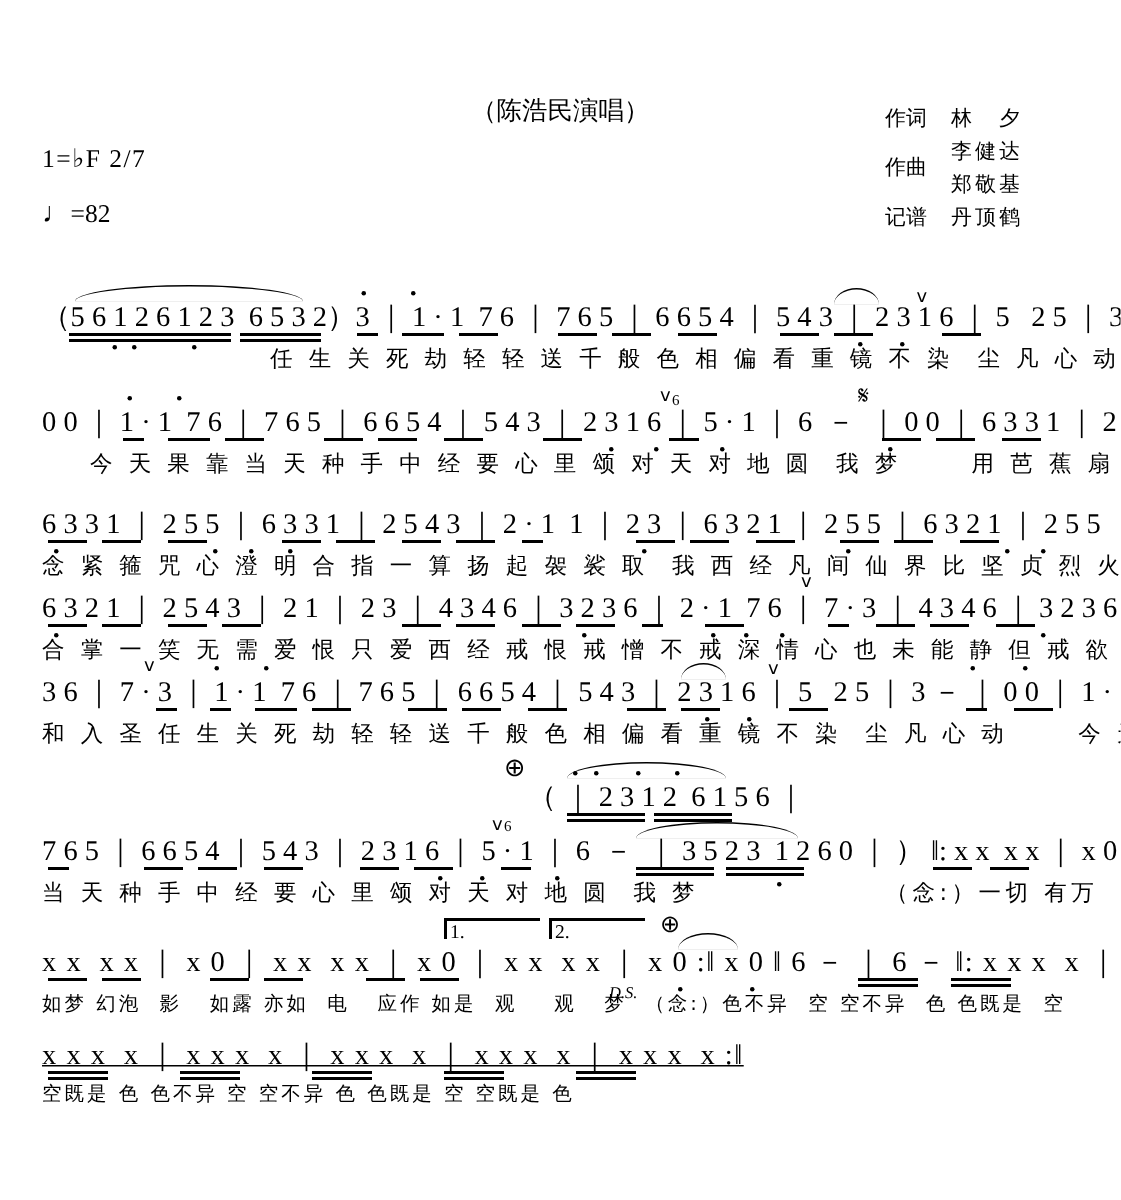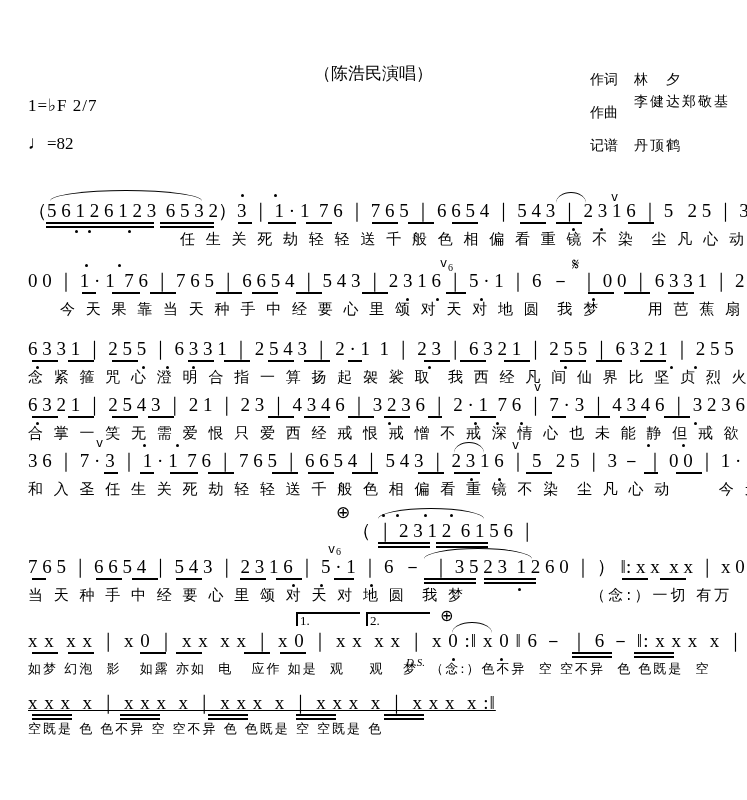--- a/index.html
+++ b/index.html
@@ -26,21 +26,21 @@
     text-align:center;font-size:17px;
     font-family:"DejaVu Serif", serif;
   }
   .credits-block{position:absolute;top:68px;left:590px;font-size:14px;
     font-family:"DejaVu Sans", sans-serif;line-height:22px;}
   .cr-line{display:flex;}
   .cr-lbl{width:44px;}
   .cr-val{letter-spacing:2px;}
   .cr-two{display:flex;}
   .cr-two .cr-lbl{display:flex;align-items:center;height:44px;}
-  .cr-two .cr-vals{display:flex;flex-direction:row;}
+  .cr-two .cr-vals{display:flex;flex-direction:column;}
 
   .keysig{position:absolute;top:95px;left:28px;font-size:17px;
     font-family:"Liberation Serif", serif;letter-spacing:1px;}
   .tempo{position:absolute;top:132px;left:28px;font-size:17px;
     font-family:"Liberation Serif", serif;}
   .tempo .qnote{font-size:19px;}
 
   
   .row-music{position:absolute;left:0;width:747px;}
   .nrow{position:absolute;white-space:pre;font-family:"Liberation Serif",serif;font-size:19px;}

